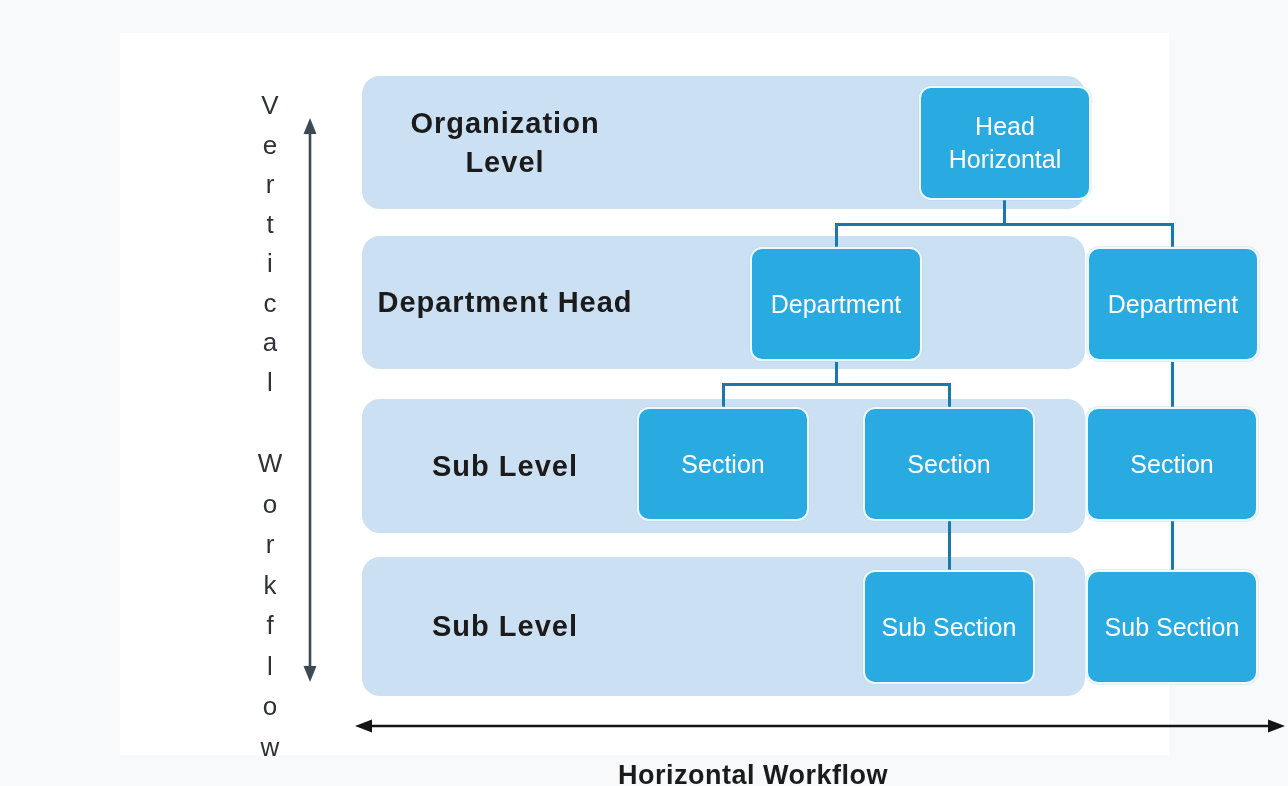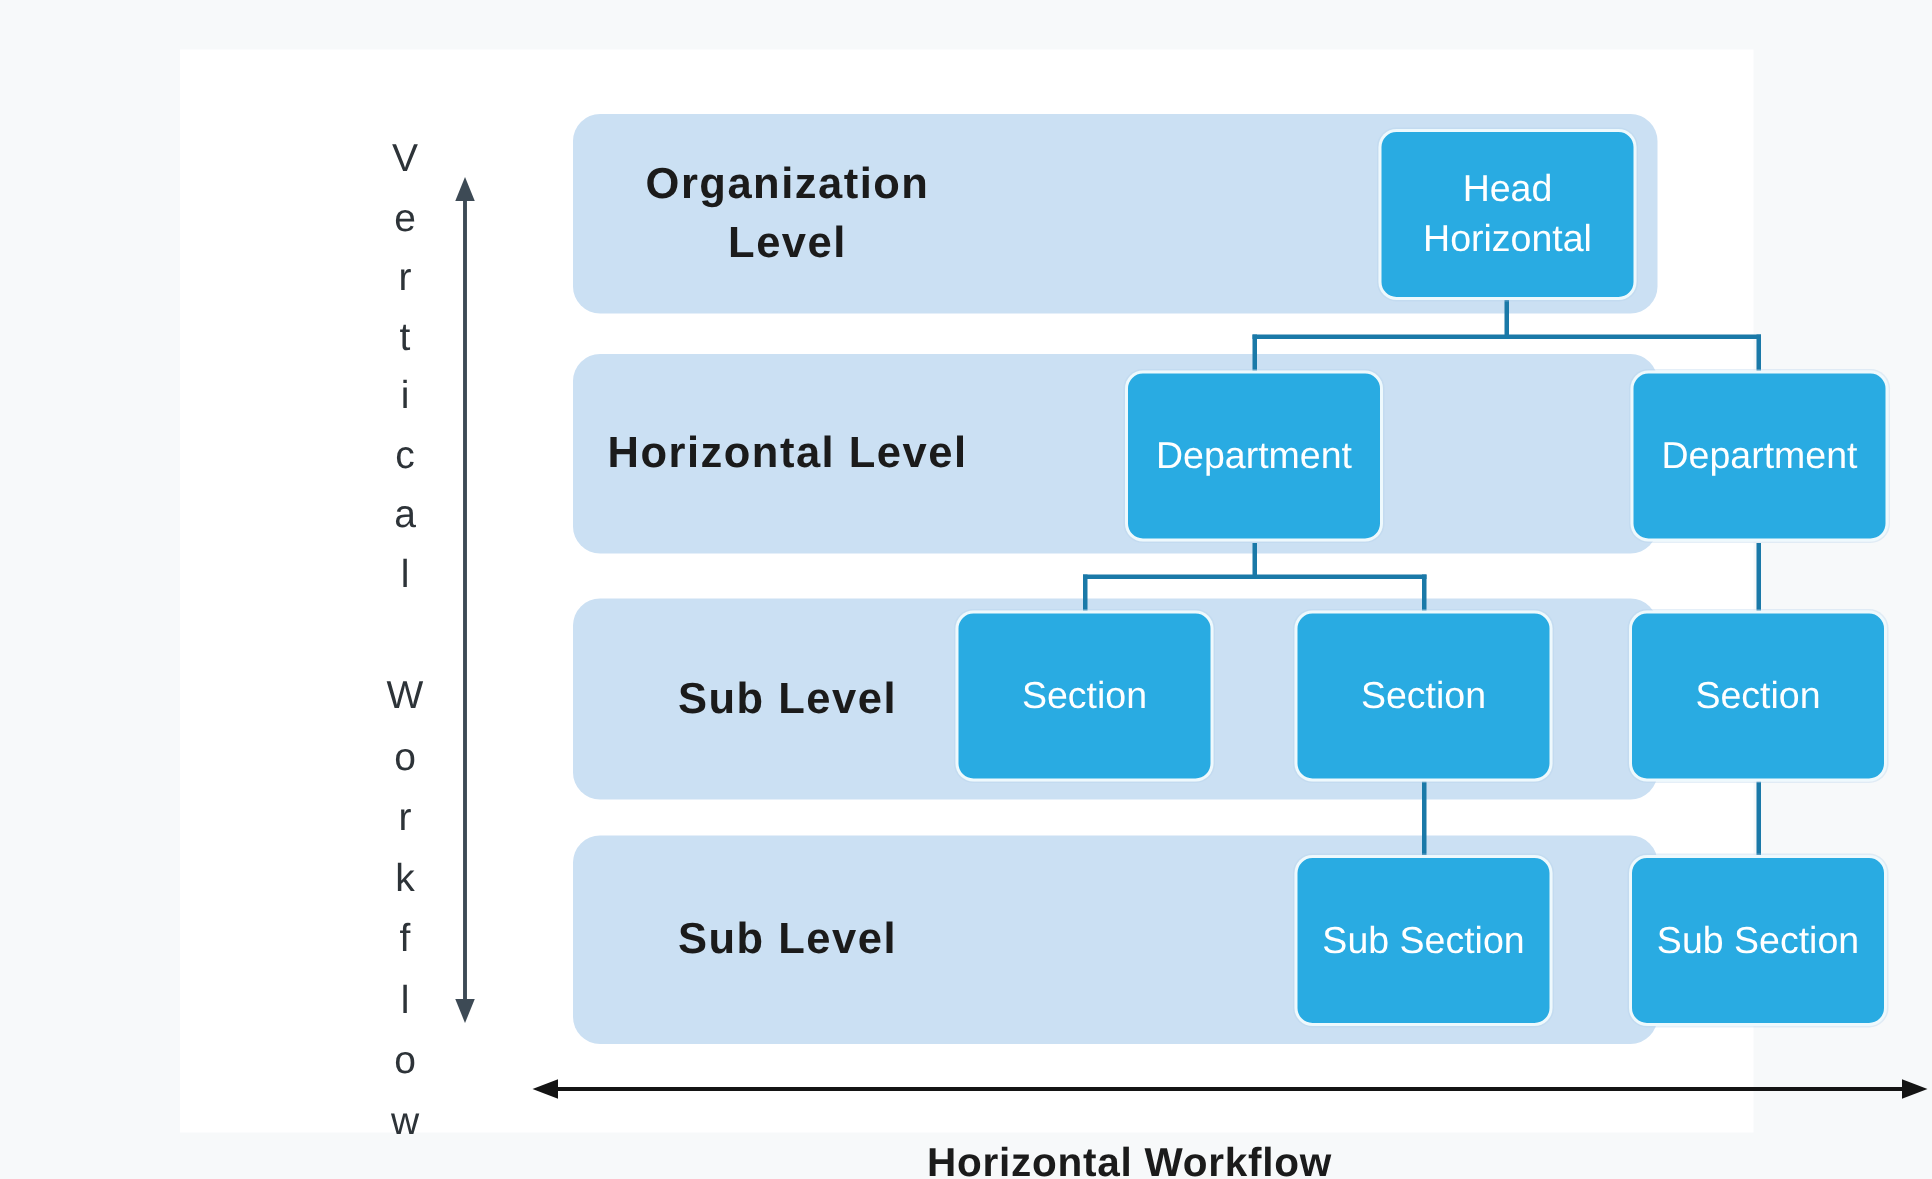--- a/index.html
+++ b/index.html
@@ -22,21 +22,21 @@
   .v-word{position:absolute;width:34px;text-align:center;color:#2d3338;
           font-size:26px;font-weight:500;white-space:pre-line;}
   .v-word.w1{left:133px;top:53px;line-height:39.5px;}
   .v-word.w2{left:133px;top:410px;line-height:40.5px;}
 
   
   .v-arrow-svg{position:absolute;left:178px;top:82px;}
   .h-arrow-svg{position:absolute;left:228px;top:681px;}
 
   
-  .band{position:absolute;left:242px;width:723px;background:var(--band);border-radius:18px;margin-left:20px;}
+  .band{position:absolute;left:242px;width:723px;background:var(--band);border-radius:18px;}
   .band-0{top:43px;height:133px;}
   .band-1{top:203px;height:133px;}
   .band-2{top:366px;height:134px;}
   .band-3{top:524px;height:139px;}
   .band-label{position:absolute;left:8px;top:0;height:100%;width:270px;
               display:flex;align-items:center;justify-content:center;text-align:center;
               color:var(--label);font-size:29px;font-weight:700;letter-spacing:1px;line-height:39px;}
 
   
   .conn{position:absolute;background:var(--connector);}
@@ -77,21 +77,21 @@
     <svg class="v-arrow-svg" width="24" height="570" viewBox="0 0 24 570">
       <line x1="12" y1="16" x2="12" y2="554" stroke="#3d4a55" stroke-width="2.6"></line>
       <polygon points="12,3 5.5,19 18.5,19" fill="#3d4a55"></polygon>
       <polygon points="12,567 5.5,551 18.5,551" fill="#3d4a55"></polygon>
     </svg>
 
     <div class="band band-0">
       <div class="band-label">Organization Level</div>
     </div>
     <div class="band band-1">
-      <div class="band-label">Horizontal Level</div>
+      <div class="band-label">Department Head</div>
     </div>
     <div class="band band-2">
       <div class="band-label">Sub Level</div>
     </div>
     <div class="band band-3">
       <div class="band-label">Sub Level</div>
     </div>
 
     <div class="conn" style="left:883px;top:167px;width:3px;height:25px;"></div>
     <div class="conn" style="left:715px;top:190px;width:339px;height:3px;"></div>

